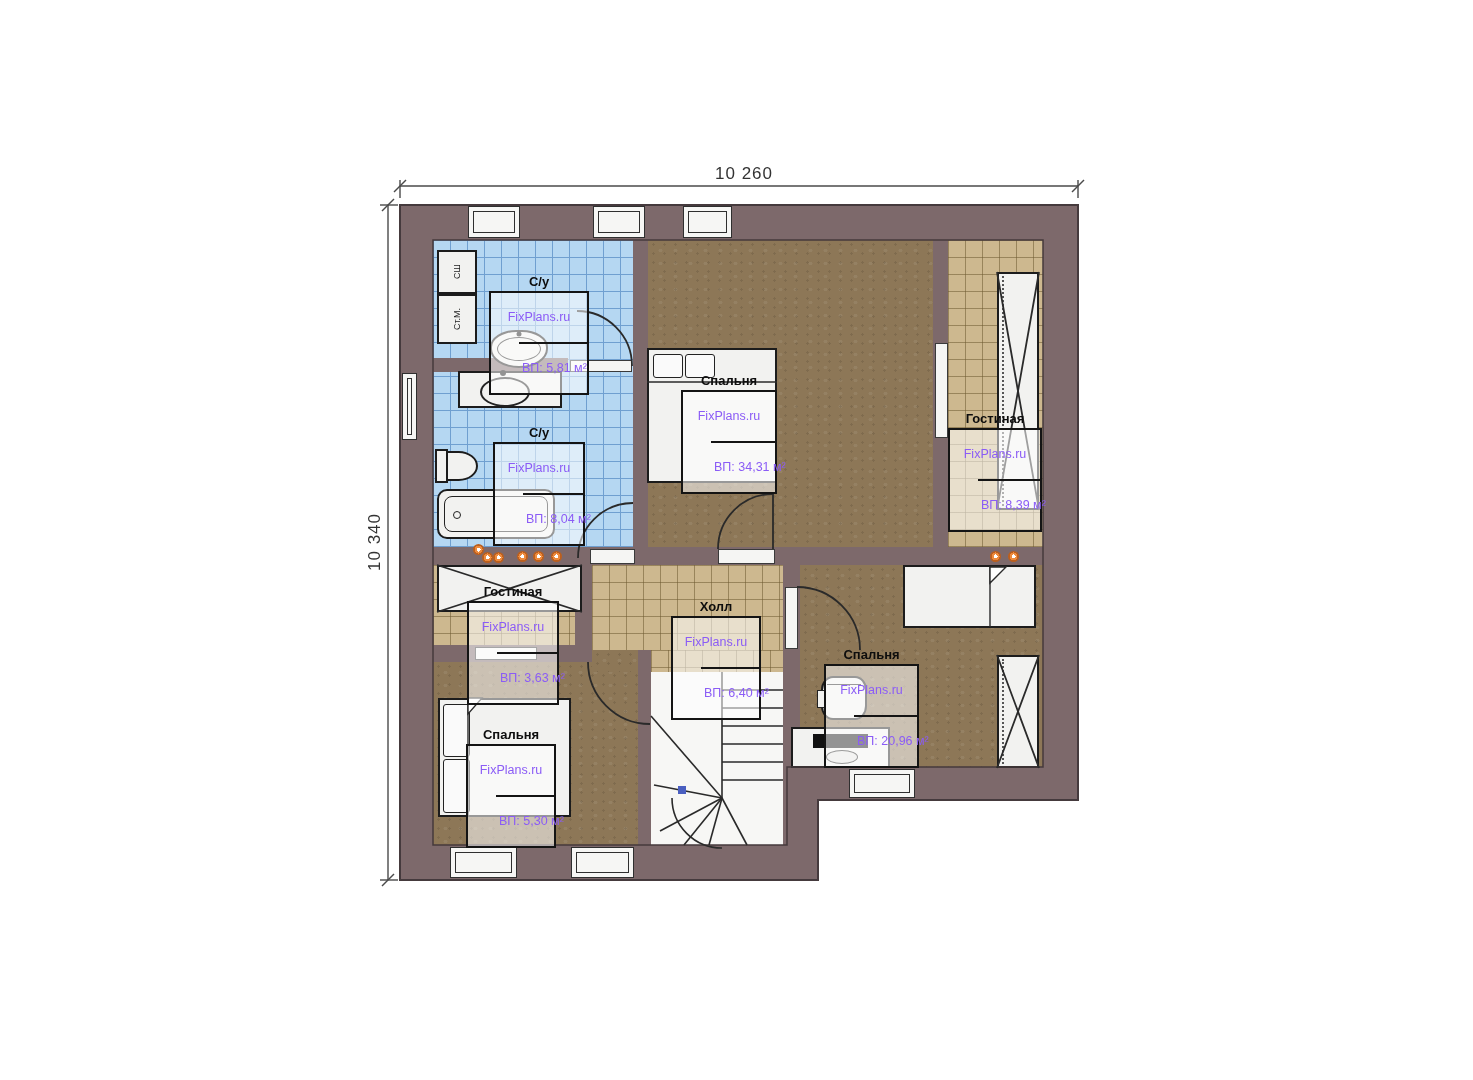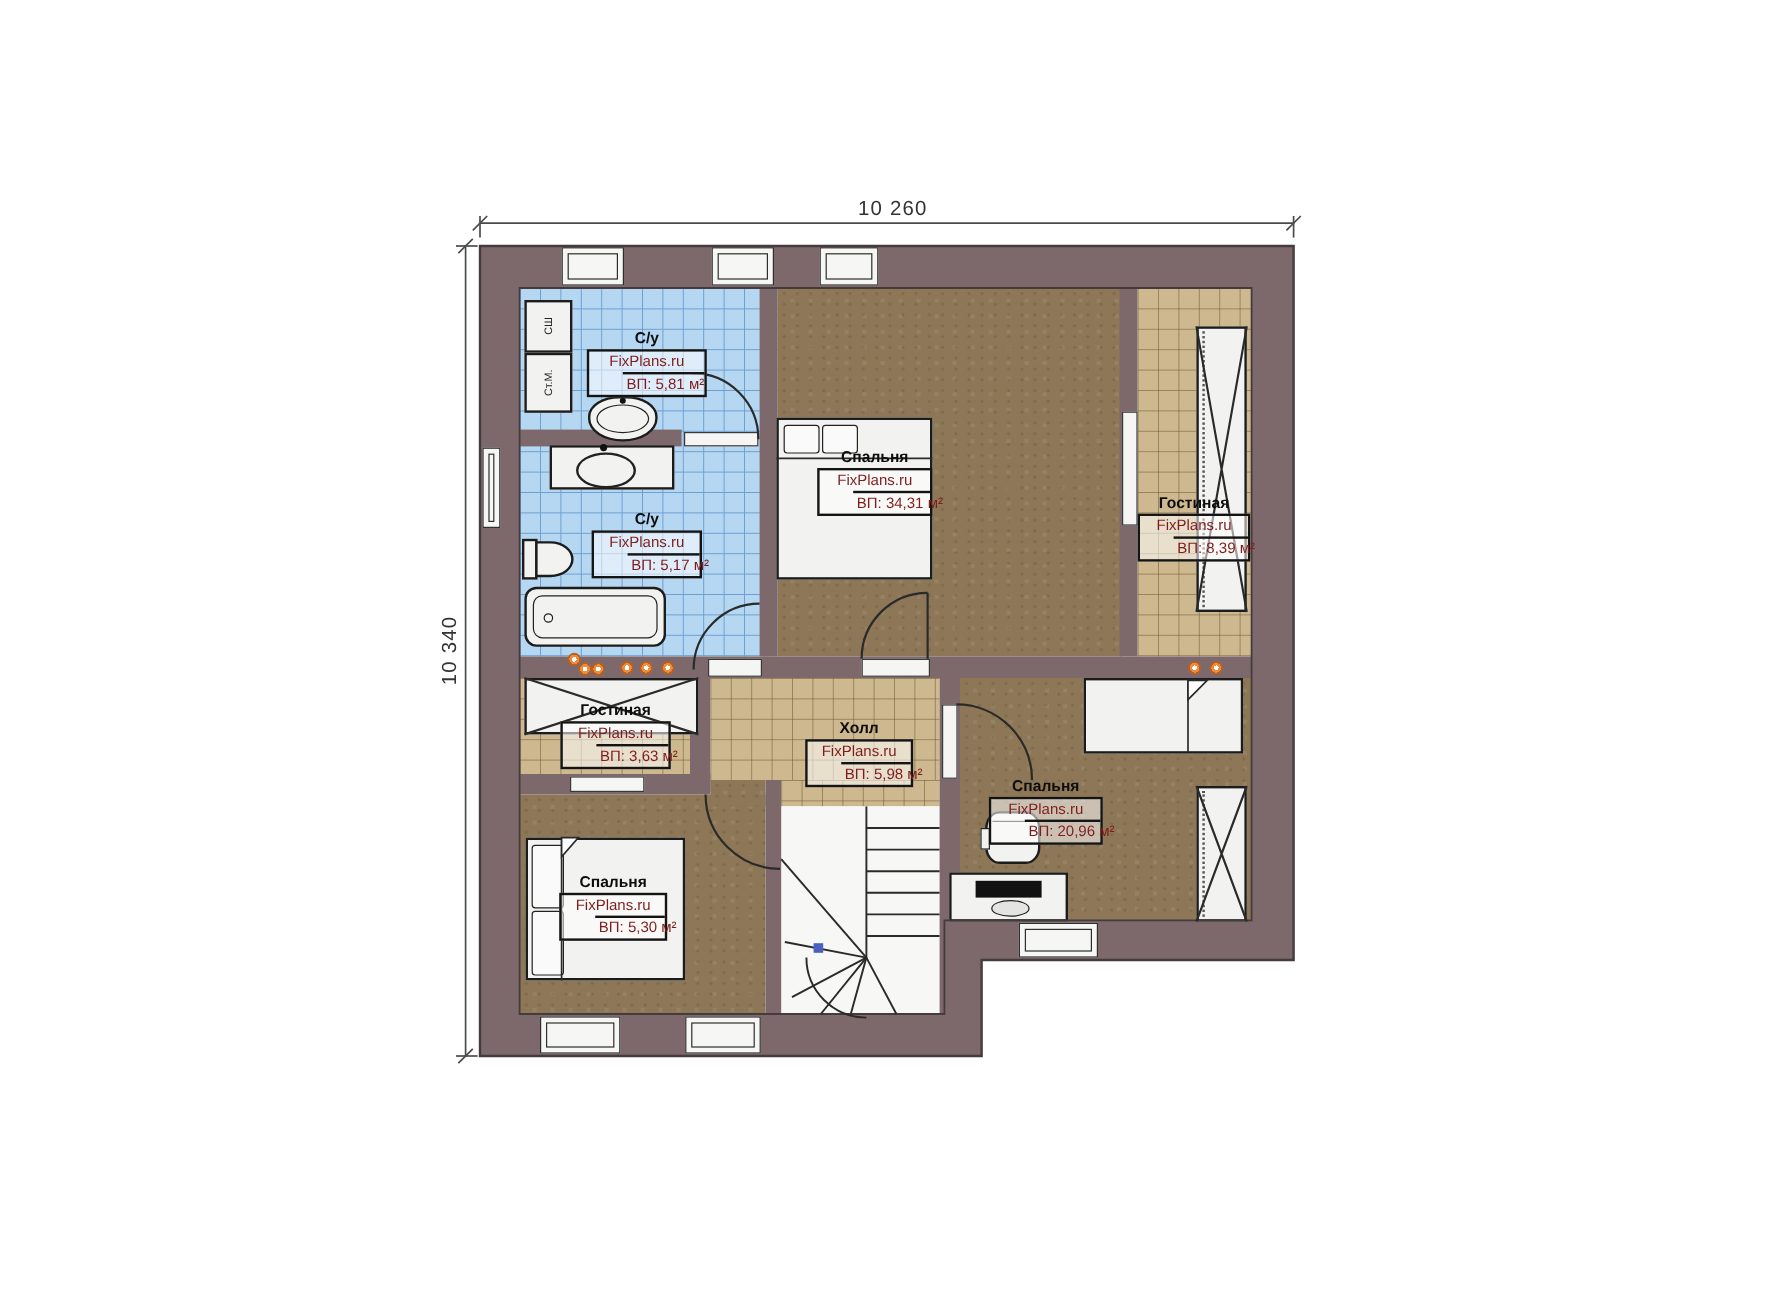--- a/index.html
+++ b/index.html
@@ -19,21 +19,21 @@
   .white-area{position:absolute;background:#f7f7f5;}
   .furn{position:absolute;background:#f2f2f0;border:2px solid #1c1c1c;box-sizing:border-box;}
   .gap{position:absolute;background:#f5f5f3;border:1px solid #3a3a3a;box-sizing:border-box;}
   .window{position:absolute;background:#f6f6f4;border:1px solid #2f2f2f;box-sizing:border-box;}
   .window .pane{position:absolute;inset:4px;border:1px solid #2f2f2f;}
   .dot{position:absolute;width:11px;height:11px;border-radius:50%;
     background:radial-gradient(circle,#ffffff 0 2px,#ed8a3c 2px 4px,#bb5f1e 4px 5.5px);}
   .room-label{position:absolute;text-align:center;z-index:30;}
   .rl-title{font-weight:700;font-size:13px;line-height:14px;color:#0d0d0d;white-space:nowrap;}
   .rl-box{border:2px solid #141414;background:rgba(255,255,255,.55);margin-top:2px;}
-  .rl-row{padding:0 3px;line-height:17px;font-size:12.5px;font-weight:400;white-space:nowrap;color:#7f1d1d;}
+  .rl-row{padding:16px 3px;line-height:17px;font-size:12.5px;font-weight:400;white-space:nowrap;color:#8b5cf6;}
   .rl-row + .rl-row{border-top:2px solid #141414;margin-left:28px;}
   .vtext{writing-mode:vertical-rl;transform:rotate(180deg);font-size:9px;color:#222;
          display:flex;align-items:center;justify-content:center;width:100%;height:100%;}
   .dim{position:absolute;font-size:17px;color:#333;letter-spacing:1px;z-index:30;}
   svg.overlay{position:absolute;left:0;top:0;z-index:20;pointer-events:none;}
   .rail{position:absolute;left:3px;top:2px;bottom:2px;width:0;border-left:2px dotted #555;}
   .monitor{position:absolute;background:#111;}
   .mouse{position:absolute;background:#e4e4e2;border:1.5px solid #222;border-radius:50%;}
 </style>
 </head>
@@ -222,21 +222,21 @@
     <div class="rl-box">
       <div class="rl-row">FixPlans.ru</div>
       <div class="rl-row">ВП: 5,81 м²</div>
     </div>
   </div>
 
   <div class="room-label" style="left:493px;top:426px;width:92px;">
     <div class="rl-title">С/у</div>
     <div class="rl-box">
       <div class="rl-row">FixPlans.ru</div>
-      <div class="rl-row">ВП: 5,17 м²</div>
+      <div class="rl-row">ВП: 8,04 м²</div>
     </div>
   </div>
 
   <div class="room-label" style="left:681px;top:374px;width:96px;">
     <div class="rl-title">Спальня</div>
     <div class="rl-box">
       <div class="rl-row">FixPlans.ru</div>
       <div class="rl-row">ВП: 34,31 м²</div>
     </div>
   </div>
@@ -254,21 +254,21 @@
     <div class="rl-box">
       <div class="rl-row">FixPlans.ru</div>
       <div class="rl-row">ВП: 3,63 м²</div>
     </div>
   </div>
 
   <div class="room-label" style="left:671px;top:600px;width:90px;">
     <div class="rl-title">Холл</div>
     <div class="rl-box">
       <div class="rl-row">FixPlans.ru</div>
-      <div class="rl-row">ВП: 5,98 м²</div>
+      <div class="rl-row">ВП: 6,40 м²</div>
     </div>
   </div>
 
   <div class="room-label" style="left:824px;top:648px;width:95px;">
     <div class="rl-title">Спальня</div>
     <div class="rl-box">
       <div class="rl-row">FixPlans.ru</div>
       <div class="rl-row">ВП: 20,96 м²</div>
     </div>
   </div>

